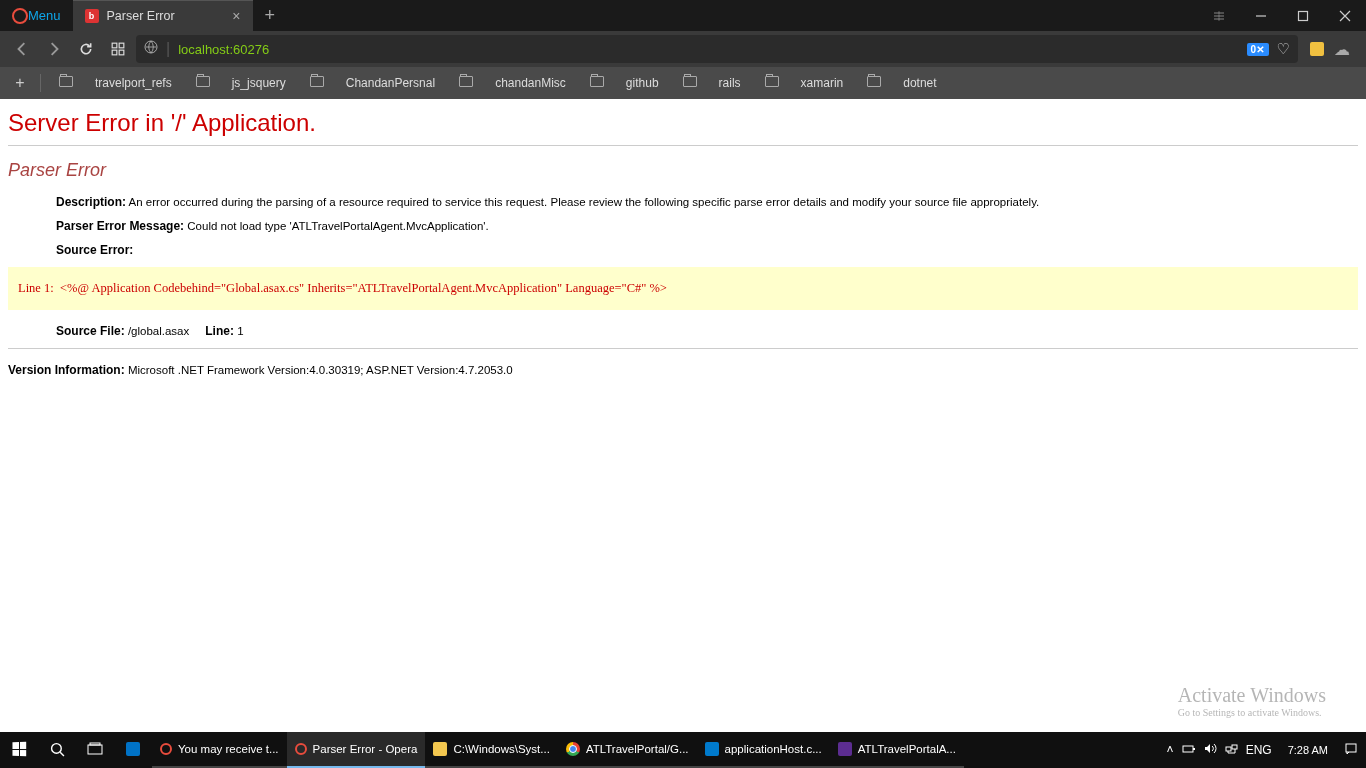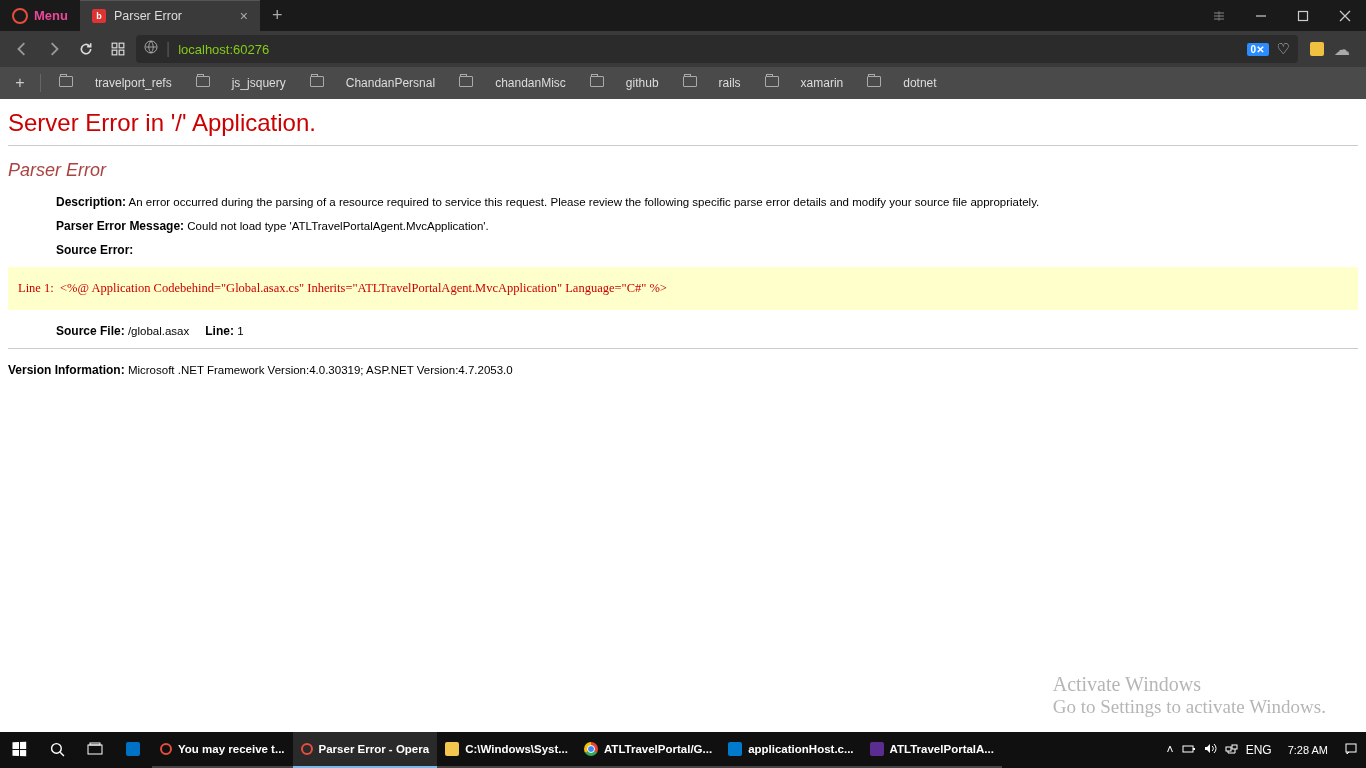--- a/index.html
+++ b/index.html
@@ -19,26 +19,25 @@
 }
 .titlebar {
   display: flex;
   align-items: stretch;
   height: 31px;
   background: #1a1a1a;
 }
 .menu-btn {
   display: flex;
   align-items: center;
-  gap: 6px;
+  gap: 0;
   padding: 0 12px;
   font-size: 13px;
-  color: #ec4899;
-  cursor: pointer;
-  font-weight: bold;
+  color: #0ea5e9;
+  cursor: pointer;
 }
 .opera-logo {
   width: 16px; height: 16px;
   border: 2px solid #e84c3d;
   border-radius: 50%;
   display: inline-block;
 }
 .tab {
   display: flex;
   align-items: center;
@@ -246,21 +245,21 @@
 
 .watermark {
   position: absolute;
   right: 40px;
   bottom: 50px;
   text-align: left;
   color: rgba(120,120,120,0.55);
   font-size: 20px;
   font-family: "Segoe UI Light","Segoe UI";
 }
-.watermark .sub { font-size: 19px; color: rgba(120,120,120,0.55); }
+.watermark .sub { font-size: 10px; color: rgba(120,120,120,0.55); }
 
 
 .taskbar {
   position: absolute;
   bottom: 0; left: 0; right: 0;
   height: 36px;
   background: #101010;
   display: flex;
   align-items: stretch;
   color: #fff;
@@ -268,21 +267,20 @@
 }
 .tb-btn {
   display: flex;
   align-items: center;
   justify-content: center;
   padding: 0 10px;
   cursor: pointer;
   gap: 6px;
   min-width: 38px;
   border-bottom: 2px solid transparent;
-  font-weight: bold;
 }
 .tb-btn.app {
   min-width: 132px;
   justify-content: flex-start;
   border-bottom: 2px solid #444;
   font-size: 11.5px;
   padding: 0 8px;
   overflow: hidden;
   white-space: nowrap;
 }

